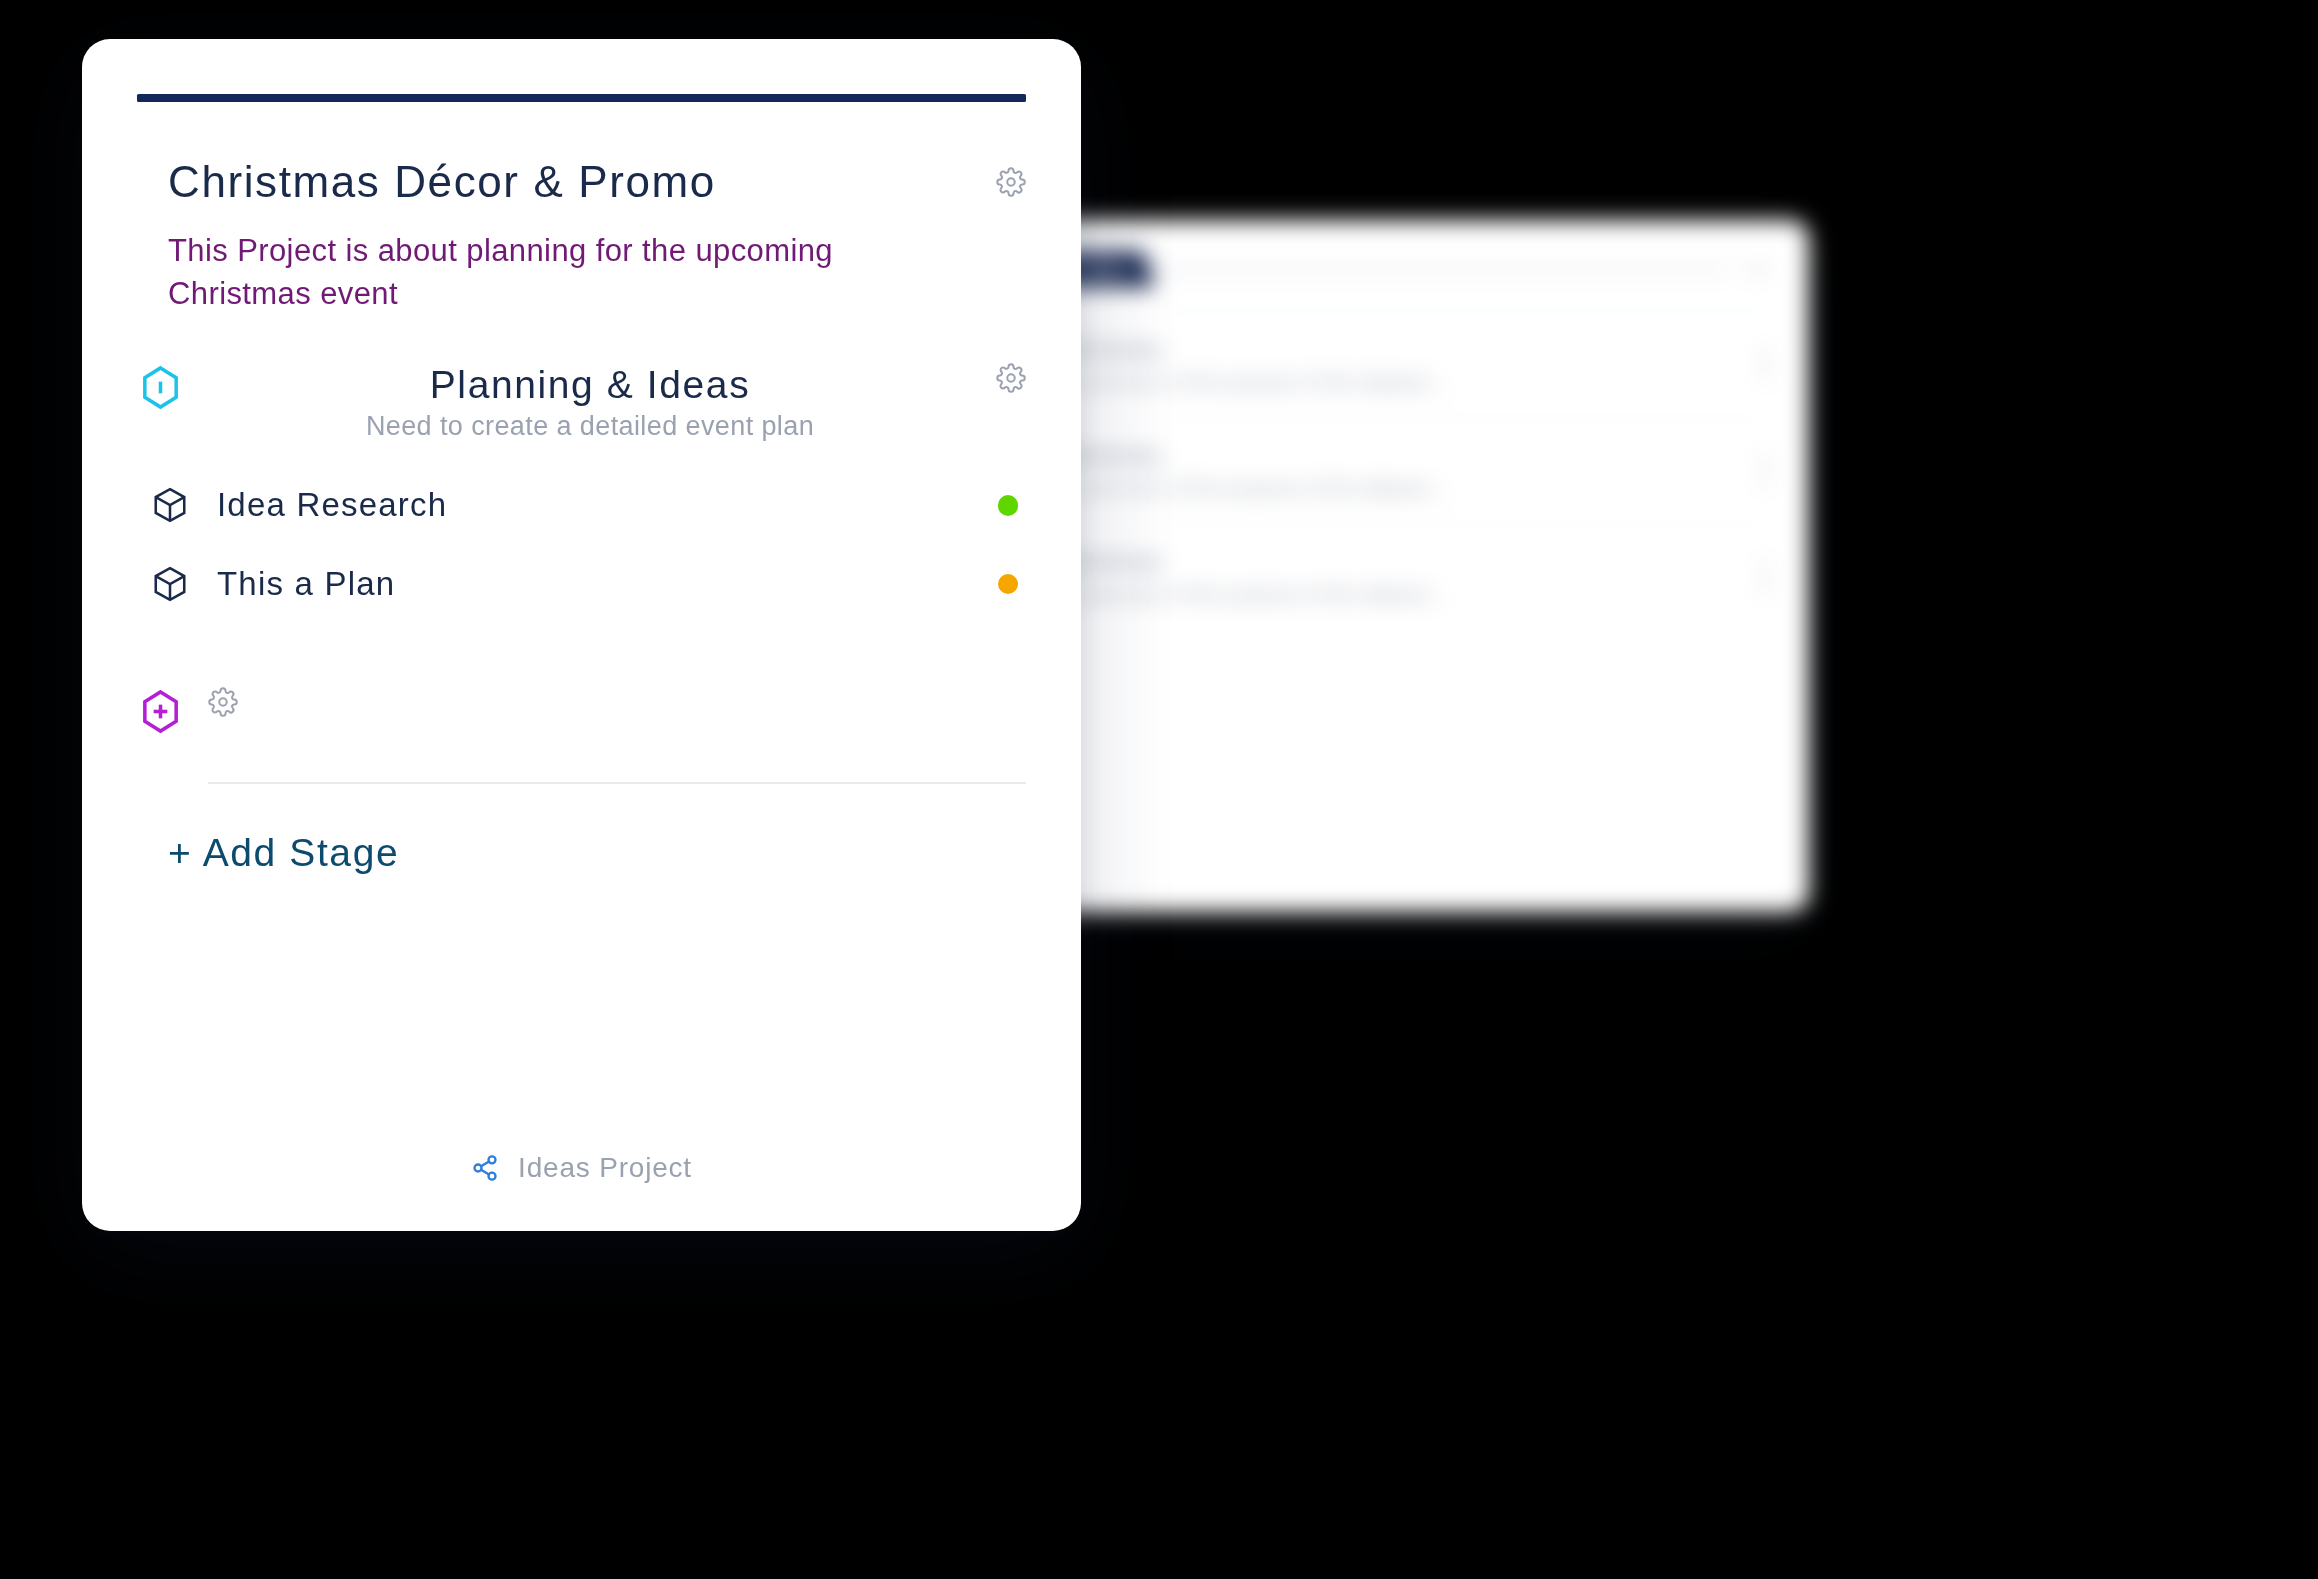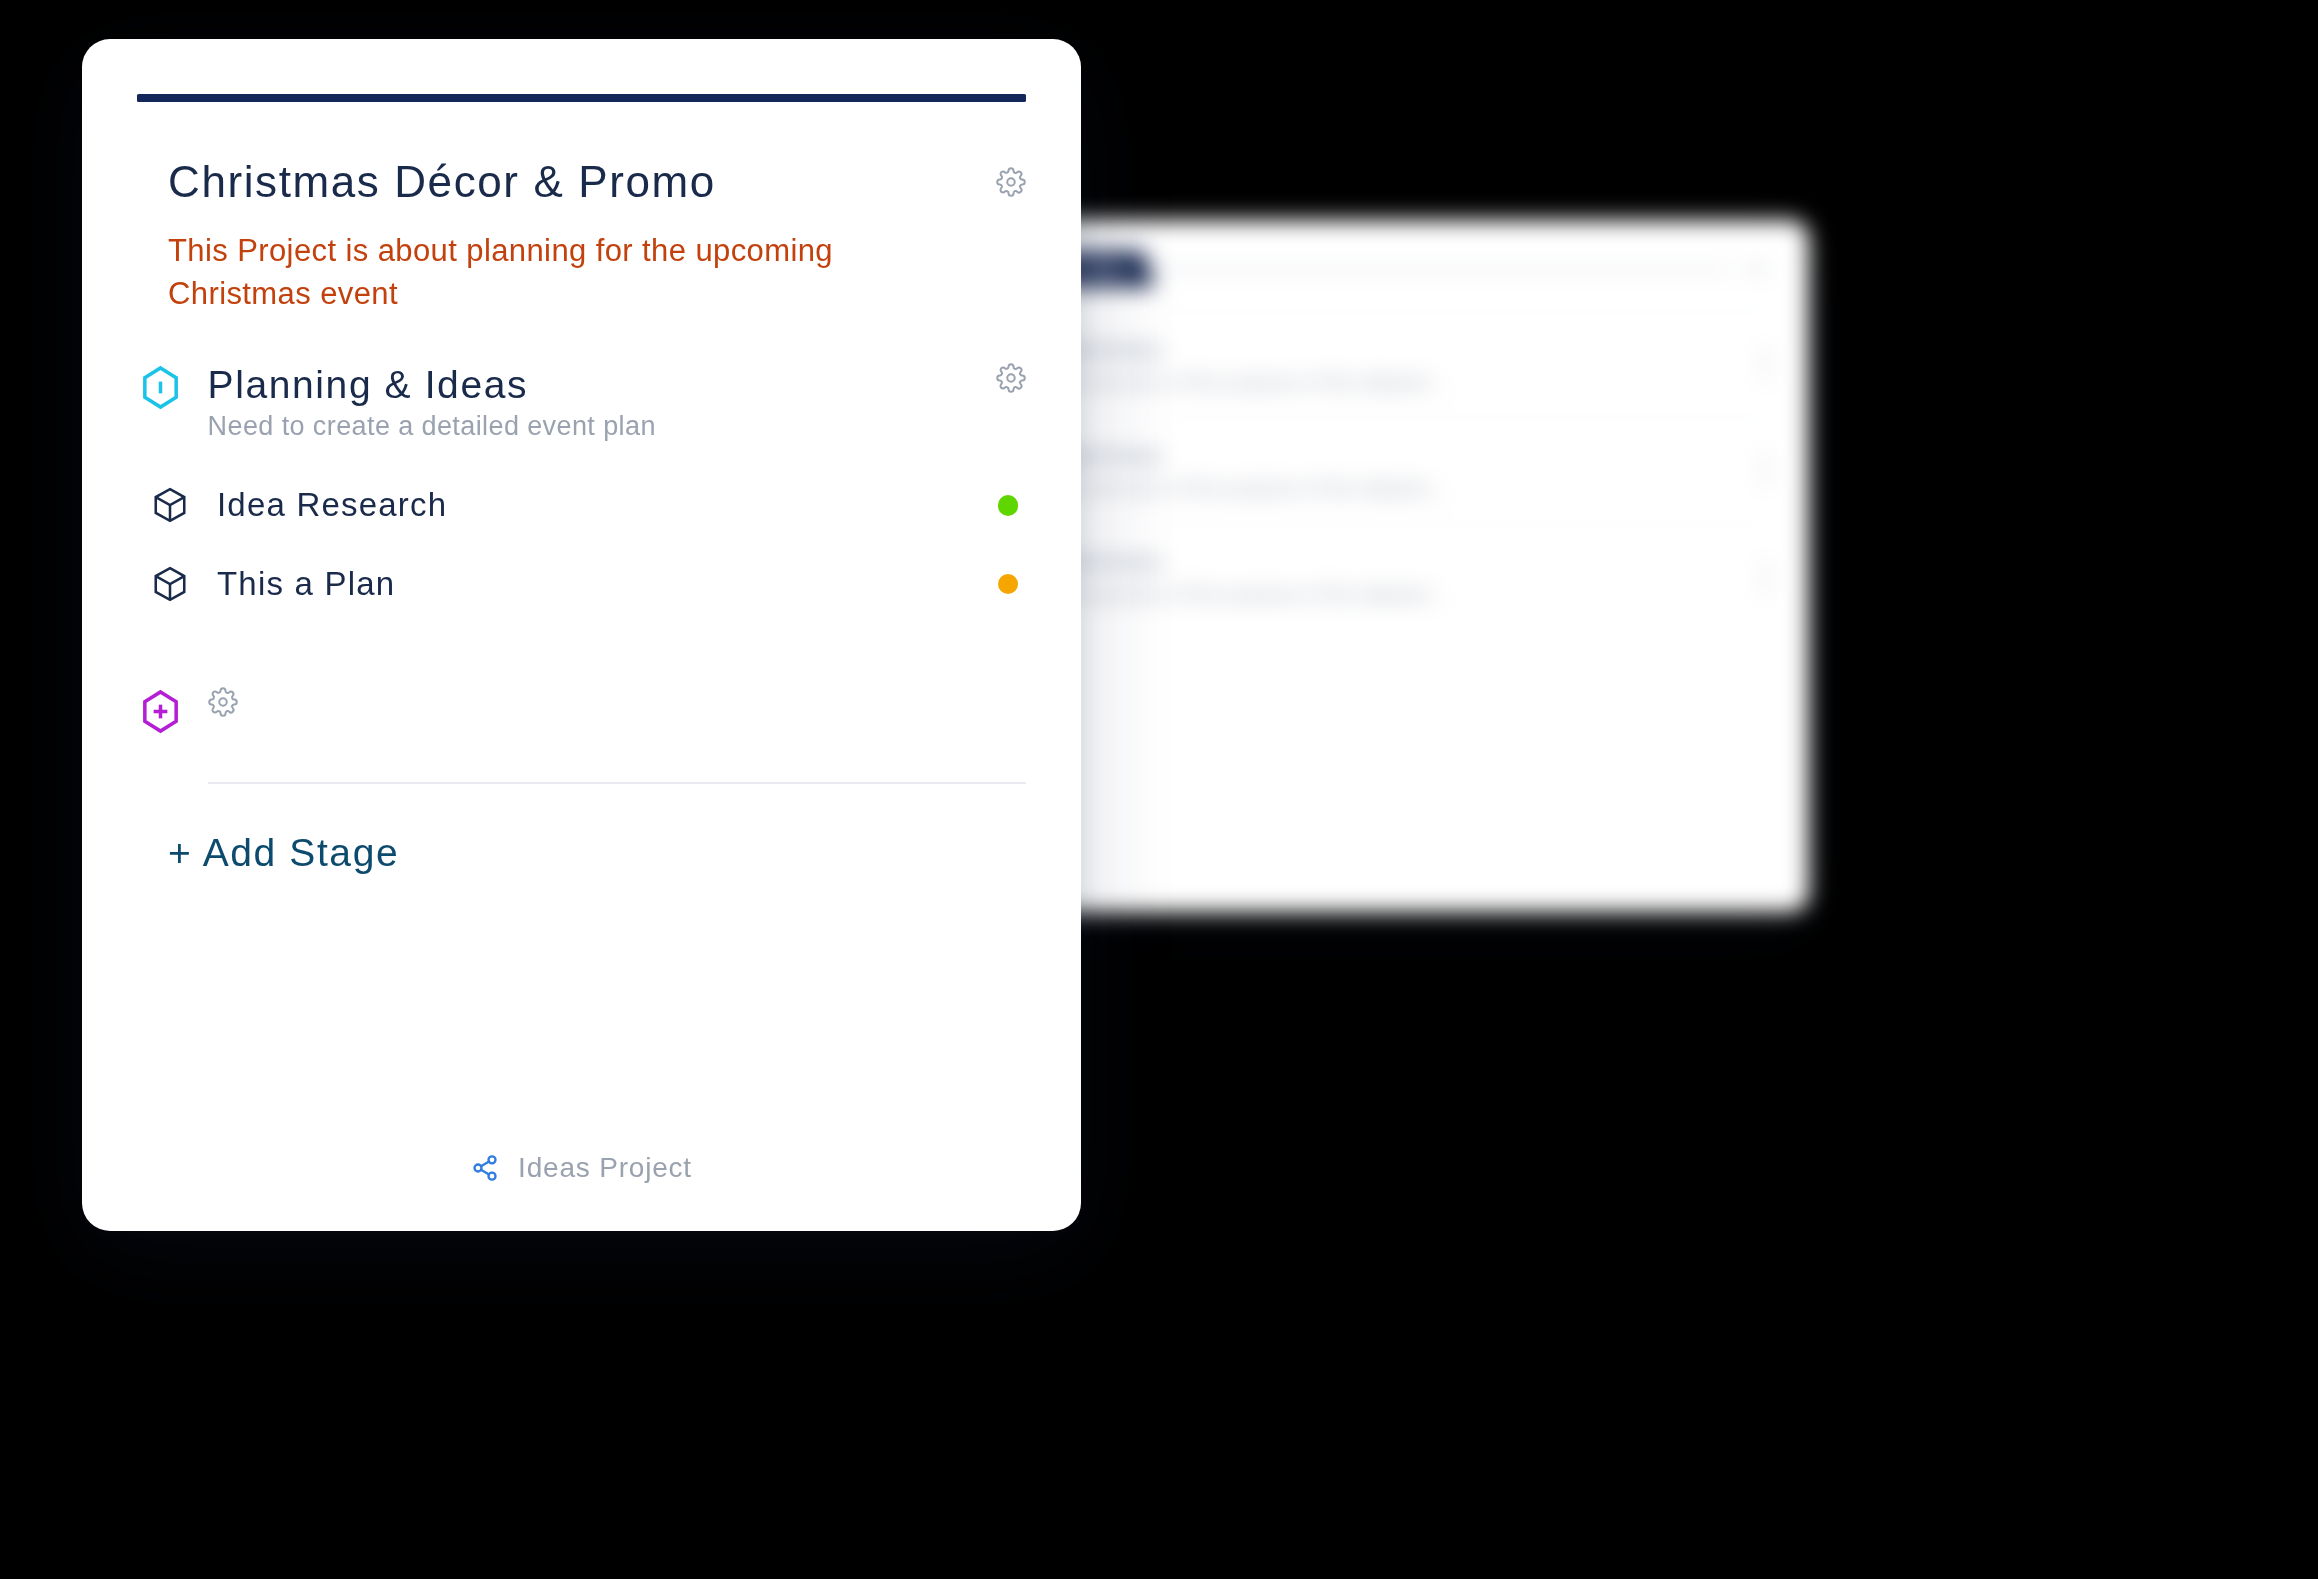--- a/index.html
+++ b/index.html
@@ -117,21 +117,21 @@
   }
   .gear {
     width: 30px;
     height: 30px;
     color: #9aa2b0;
     cursor: pointer;
     flex-shrink: 0;
   }
   .project-desc {
     font-size: 31px;
-    color: #c2410c;
+    color: #701a75;
     line-height: 1.4;
     margin-top: 22px;
     padding: 0 47px 0 31px;
     letter-spacing: 0.4px;
   }
 
   .stages {
     margin-top: 47px;
     flex: 1;
   }
@@ -145,20 +145,21 @@
     gap: 23.6px;
   }
   .stage-icon {
     width: 47px;
     height: 47px;
     flex-shrink: 0;
     margin-top: 1.6px;
   }
   .stage-text {
     flex: 1;
+    text-align: center;
   }
   .stage-title {
     font-size: 39px;
     font-weight: 400;
     color: #1a2a4a;
     letter-spacing: 1.6px;
   }
   .stage-sub {
     font-size: 27px;
     color: #9aa2b0;

